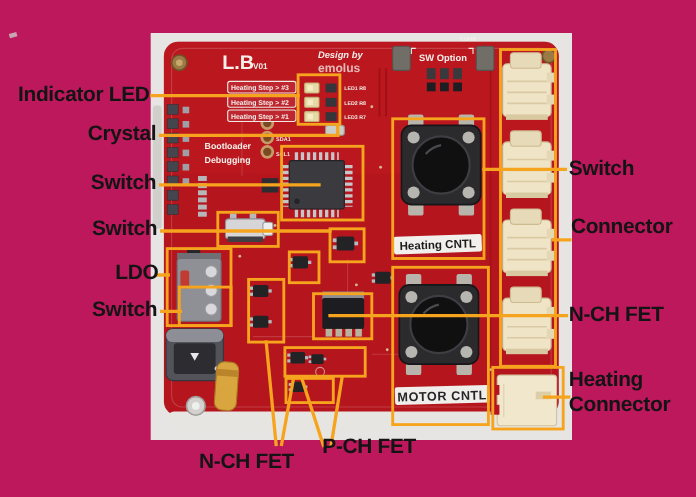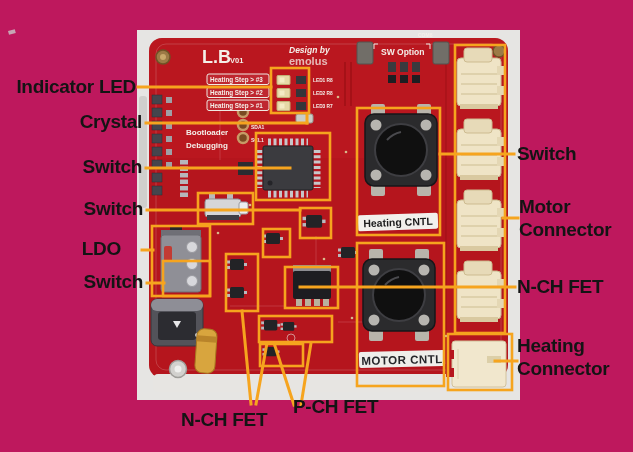--- a/index.html
+++ b/index.html
@@ -289,28 +289,27 @@
     <line class="lead" x1="267" y1="343" x2="256" y2="404"></line>
     <line class="lead" x1="274" y1="343" x2="294" y2="405"></line>
     <line class="lead" x1="311" y1="343" x2="301" y2="405"></line>
   </g>
 </svg>
 
 <div class="callout" style="right:497px;top:76px">Indicator LED</div>
 <div class="callout" style="right:491px;top:111px">Crystal</div>
 <div class="callout" style="right:491px;top:156px">Switch</div>
 <div class="callout" style="right:490px;top:198px">Switch</div>
-<div class="callout" style="right:512px;top:238px">LDO</div>
+<div class="callout" style="right:489px;top:238px">LDO</div>
 <div class="callout" style="right:490px;top:271px">Switch</div>
 
 <div class="callout right-col" style="left:517px;top:142px">
   <div>Switch</div>
 </div>
 <div class="callout right-col" style="left:519px;top:195px">
-  <div>Motor</div>
   <div>Connector</div>
 </div>
 <div class="callout right-col" style="left:517px;top:275px">
   <div>N-CH FET</div>
 </div>
 <div class="callout right-col" style="left:517px;top:334px">
   <div>Heating</div>
   <div>Connector</div>
 </div>
 

